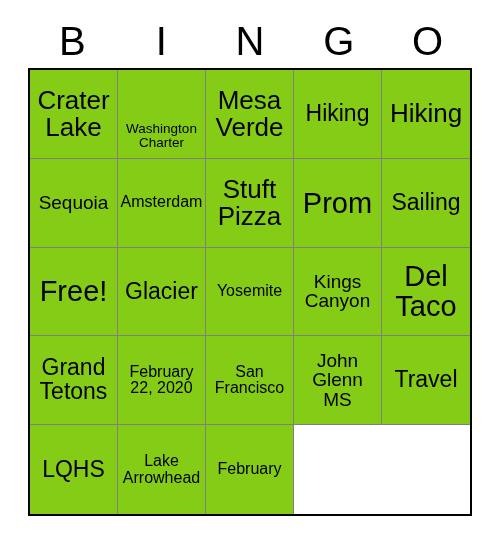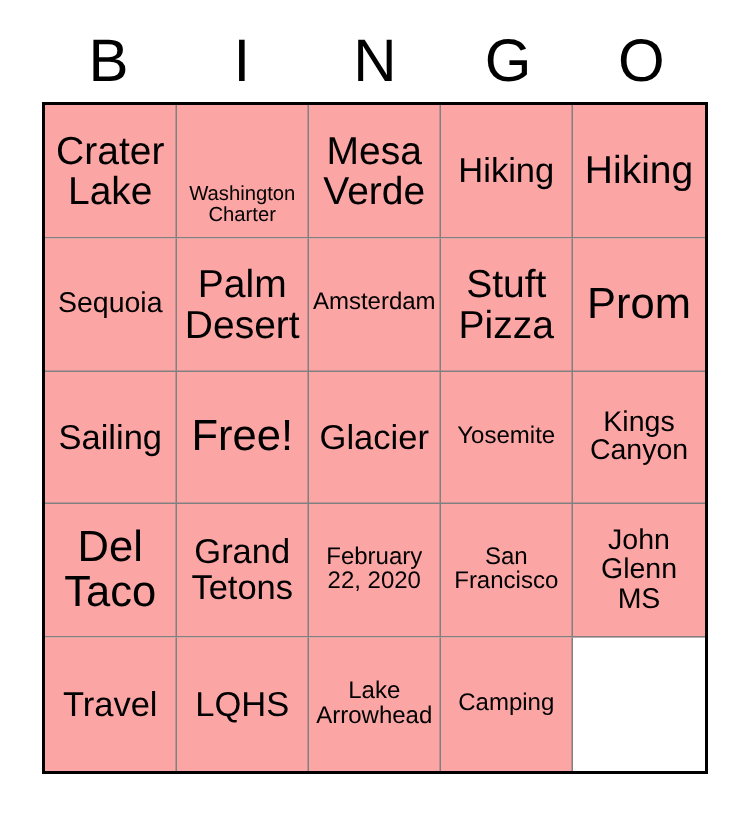--- a/index.html
+++ b/index.html
@@ -56,21 +56,21 @@
   .cell {
     box-sizing: border-box;
     border-right: 1px solid #808080;
     border-bottom: 1px solid #808080;
     display: flex;
     align-items: center;
     justify-content: center;
     text-align: center;
     padding: 1px 2px;
     overflow: hidden;
-    background: #fca5a5;
+    background: #84cc16;
   }
   .cell:nth-child(5n) { border-right: none; }
   .cell:nth-child(n+21) { border-bottom: none; }
   .cell-text {
     display: block;
     width: 100%;
     line-height: 1.04;
     color: #000000;
     word-wrap: break-word;
   }
@@ -107,23 +107,20 @@
       </div>
     <div class="cell">
         <span class="cell-text fs-md">Hiking</span>
       </div>
     <div class="cell">
         <span class="cell-text fs-lg">Hiking</span>
       </div>
 
     <div class="cell">
         <span class="cell-text fs-sm">Sequoia</span>
-      </div>
-    <div class="cell">
-        <span class="cell-text fs-lg">Palm Desert</span>
       </div>
     <div class="cell">
         <span class="cell-text fs-xs">Amsterdam</span>
       </div>
     <div class="cell">
         <span class="cell-text fs-lg">Stuft Pizza</span>
       </div>
 
     <div class="cell">
         <span class="cell-text fs-xl">Prom</span>
@@ -163,17 +160,17 @@
     <div class="cell">
         <span class="cell-text fs-md">Travel</span>
       </div>
     <div class="cell">
         <span class="cell-text fs-md">LQHS</span>
       </div>
     <div class="cell">
         <span class="cell-text fs-xs">Lake Arrowhead</span>
       </div>
     <div class="cell">
-        <span class="cell-text fs-xs">Camping</span>
+        <span class="cell-text fs-xs">February</span>
       </div>
   </div>
 
 </div>
 
 </body></html>

